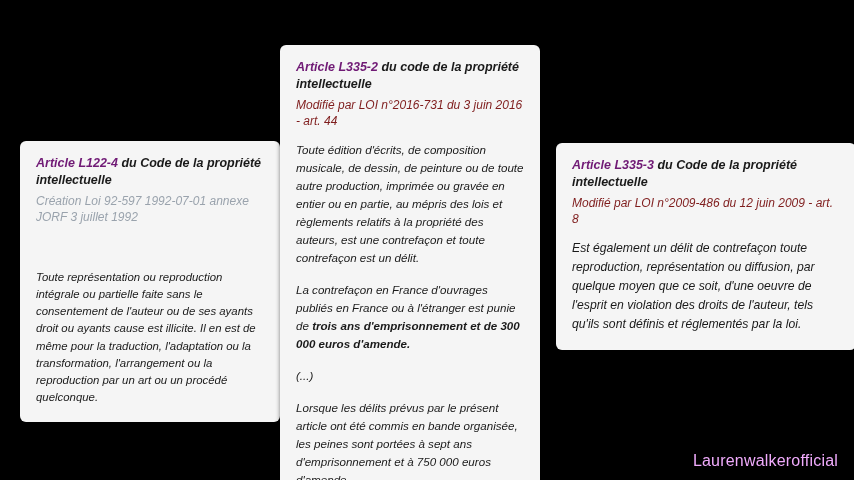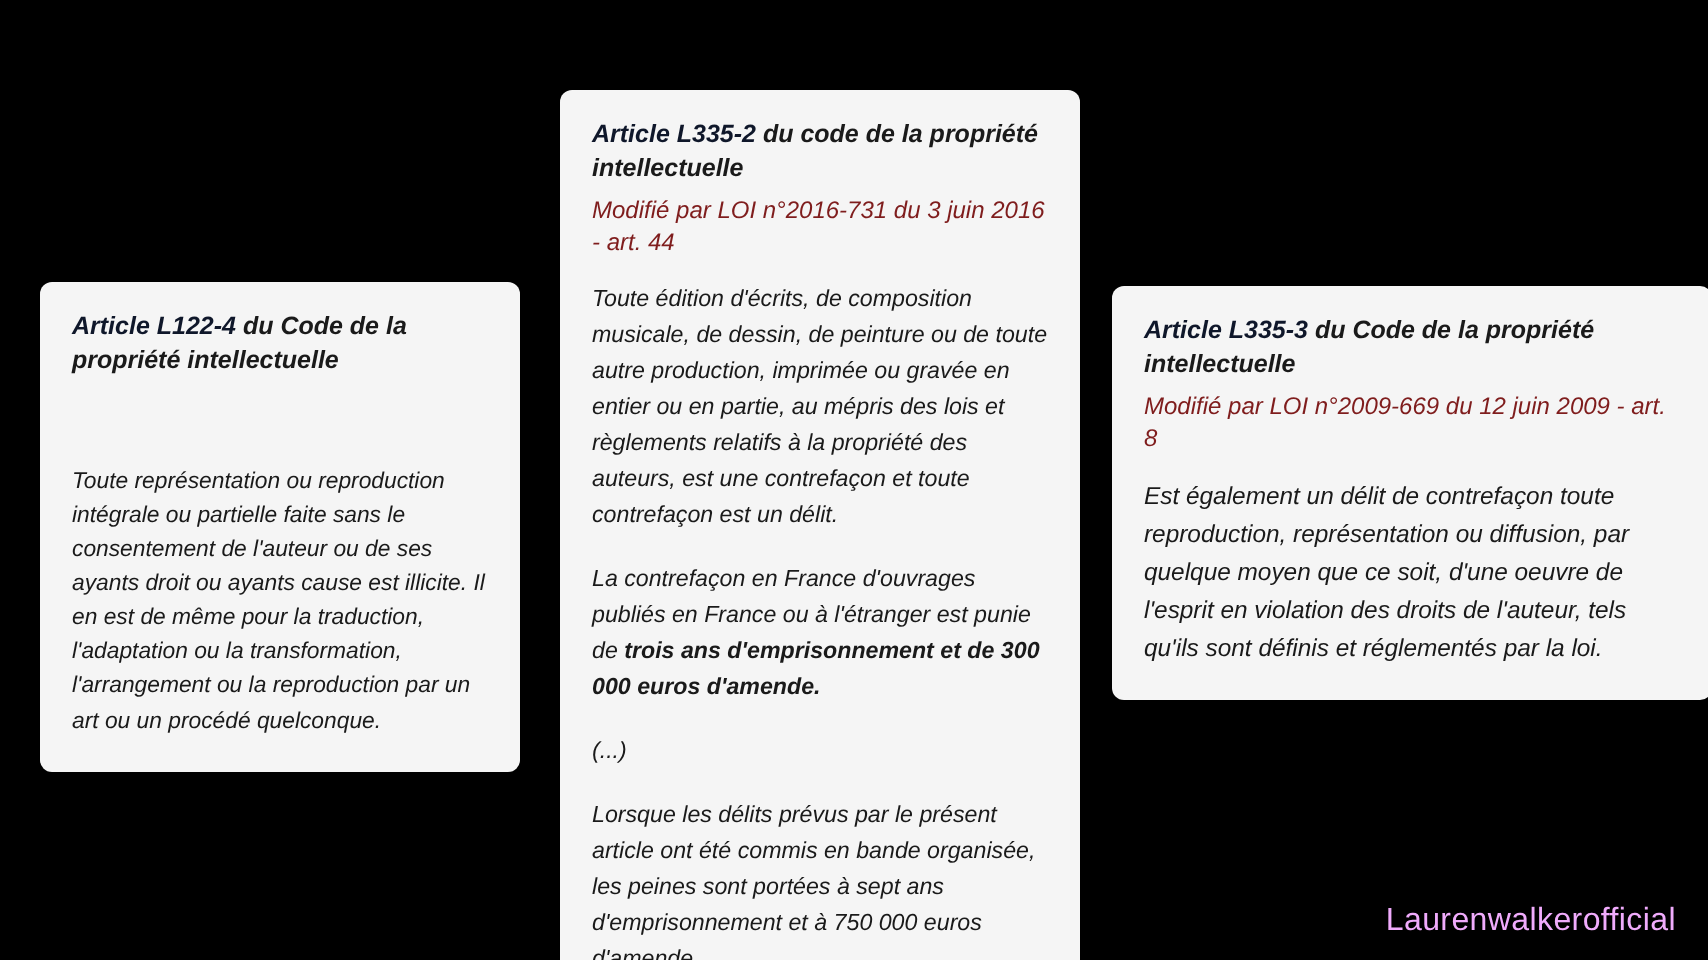--- a/index.html
+++ b/index.html
@@ -27,21 +27,21 @@
     background: #f5f5f5;
     border-radius: 6px;
     padding: 14px 16px 16px 16px;
     color: #1a1a1a;
     box-shadow: 0 1px 4px rgba(0,0,0,0.5);
   }
 
   .card-left {
     left: 20px;
     top: 141px;
-    width: 240px;
+    width: 260px;
   }
   .card-center {
     left: 280px;
     top: 45px;
     width: 260px;
   }
   .card-right {
     left: 556px;
     top: 143px;
     width: 300px;
@@ -49,21 +49,21 @@
 
   .art-head {
     font-size: 12.5px;
     line-height: 1.35;
     font-style: italic;
     font-weight: bold;
     color: #1a1a1a;
     margin: 0 0 4px 0;
   }
   .art-head .art-ref {
-    color: #0f172a;
+    color: #701a75;
     font-style: italic;
     font-weight: bold;
   }
 
   .art-sub {
     font-size: 12px;
     line-height: 1.35;
     font-style: italic;
     color: #7f1d1d;
     margin: 0 0 12px 0;
@@ -97,39 +97,40 @@
     font-family: "Liberation Sans", sans-serif;
   }
 </style>
 </head>
 <body>
 
 <div class="stage">
 
   <div class="card card-left">
     <div class="art-head"><span class="art-ref">Article L122-4</span><span> du Code de la propriété intellectuelle</span></div>
+    <div class="art-sub">Création Loi 92-597 1992-07-01 annexe JORF 3 juillet 1992</div>
     <div class="art-body">
       <p>Toute représentation ou reproduction intégrale ou partielle faite sans le consentement de l'auteur ou de ses ayants droit ou ayants cause est illicite. Il en est de même pour la traduction, l'adaptation ou la transformation, l'arrangement ou la reproduction par un art ou un procédé quelconque.</p>
     </div>
   </div>
 
   <div class="card card-center">
     <div class="art-head"><span class="art-ref">Article L335-2</span><span> du code de la propriété intellectuelle</span></div>
     <div class="art-sub">Modifié par LOI n°2016-731 du 3 juin 2016 - art. 44</div>
     <div class="art-body">
       <p>Toute édition d'écrits, de composition musicale, de dessin, de peinture ou de toute autre production, imprimée ou gravée en entier ou en partie, au mépris des lois et règlements relatifs à la propriété des auteurs, est une contrefaçon et toute contrefaçon est un délit.</p>
       <p><span>La contrefaçon en France d'ouvrages publiés en France ou à l'étranger est punie de </span><span class="bold">trois ans d'emprisonnement et de 300 000 euros d'amende.</span></p>
       <p>(...)</p>
       <p>Lorsque les délits prévus par le présent article ont été commis en bande organisée, les peines sont portées à sept ans d'emprisonnement et à 750 000 euros d'amende.</p>
     </div>
   </div>
 
   <div class="card card-right">
     <div class="art-head"><span class="art-ref">Article L335-3</span><span> du Code de la propriété intellectuelle</span></div>
-    <div class="art-sub">Modifié par LOI n°2009-669 du 12 juin 2009 - art. 8</div>
+    <div class="art-sub">Modifié par LOI n°2009-486 du 12 juin 2009 - art. 8</div>
     <div class="art-body">
       <p>Est également un délit de contrefaçon toute reproduction, représentation ou diffusion, par quelque moyen que ce soit, d'une oeuvre de l'esprit en violation des droits de l'auteur, tels qu'ils sont définis et réglementés par la loi.</p>
     </div>
   </div>
 
   <div class="watermark">Laurenwalkerofficial</div>
 
 </div>
 
 </body></html>

